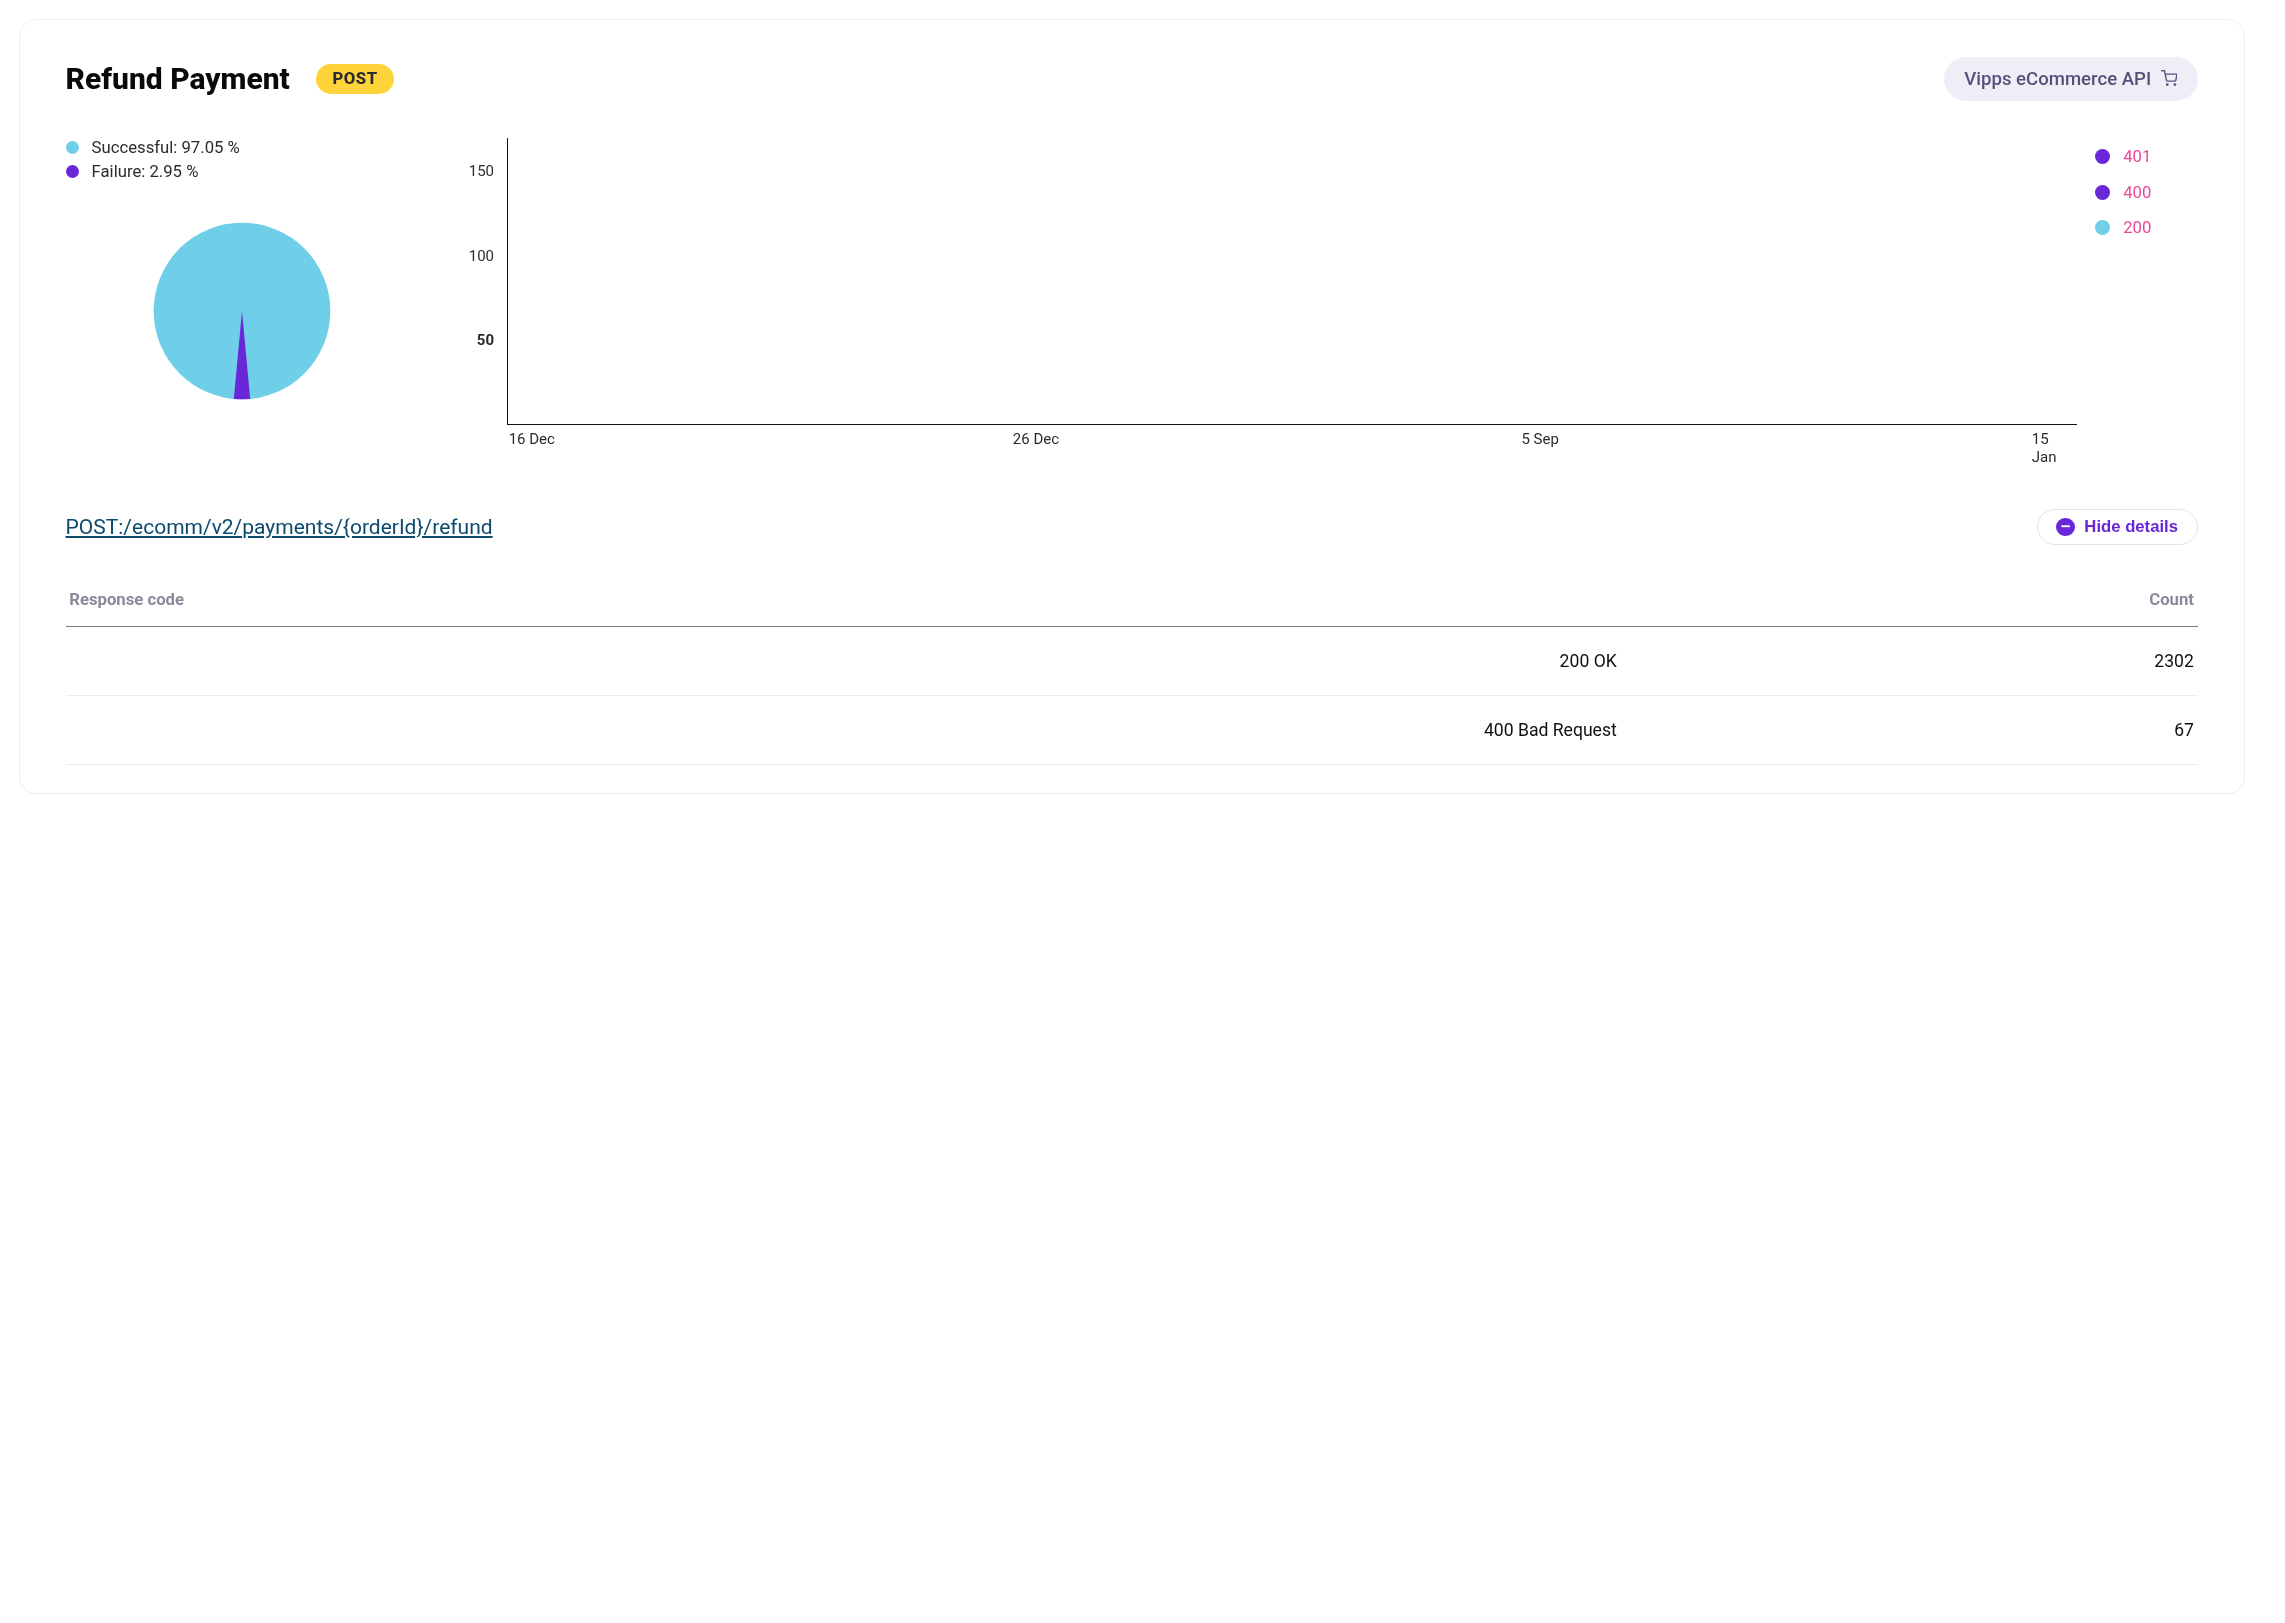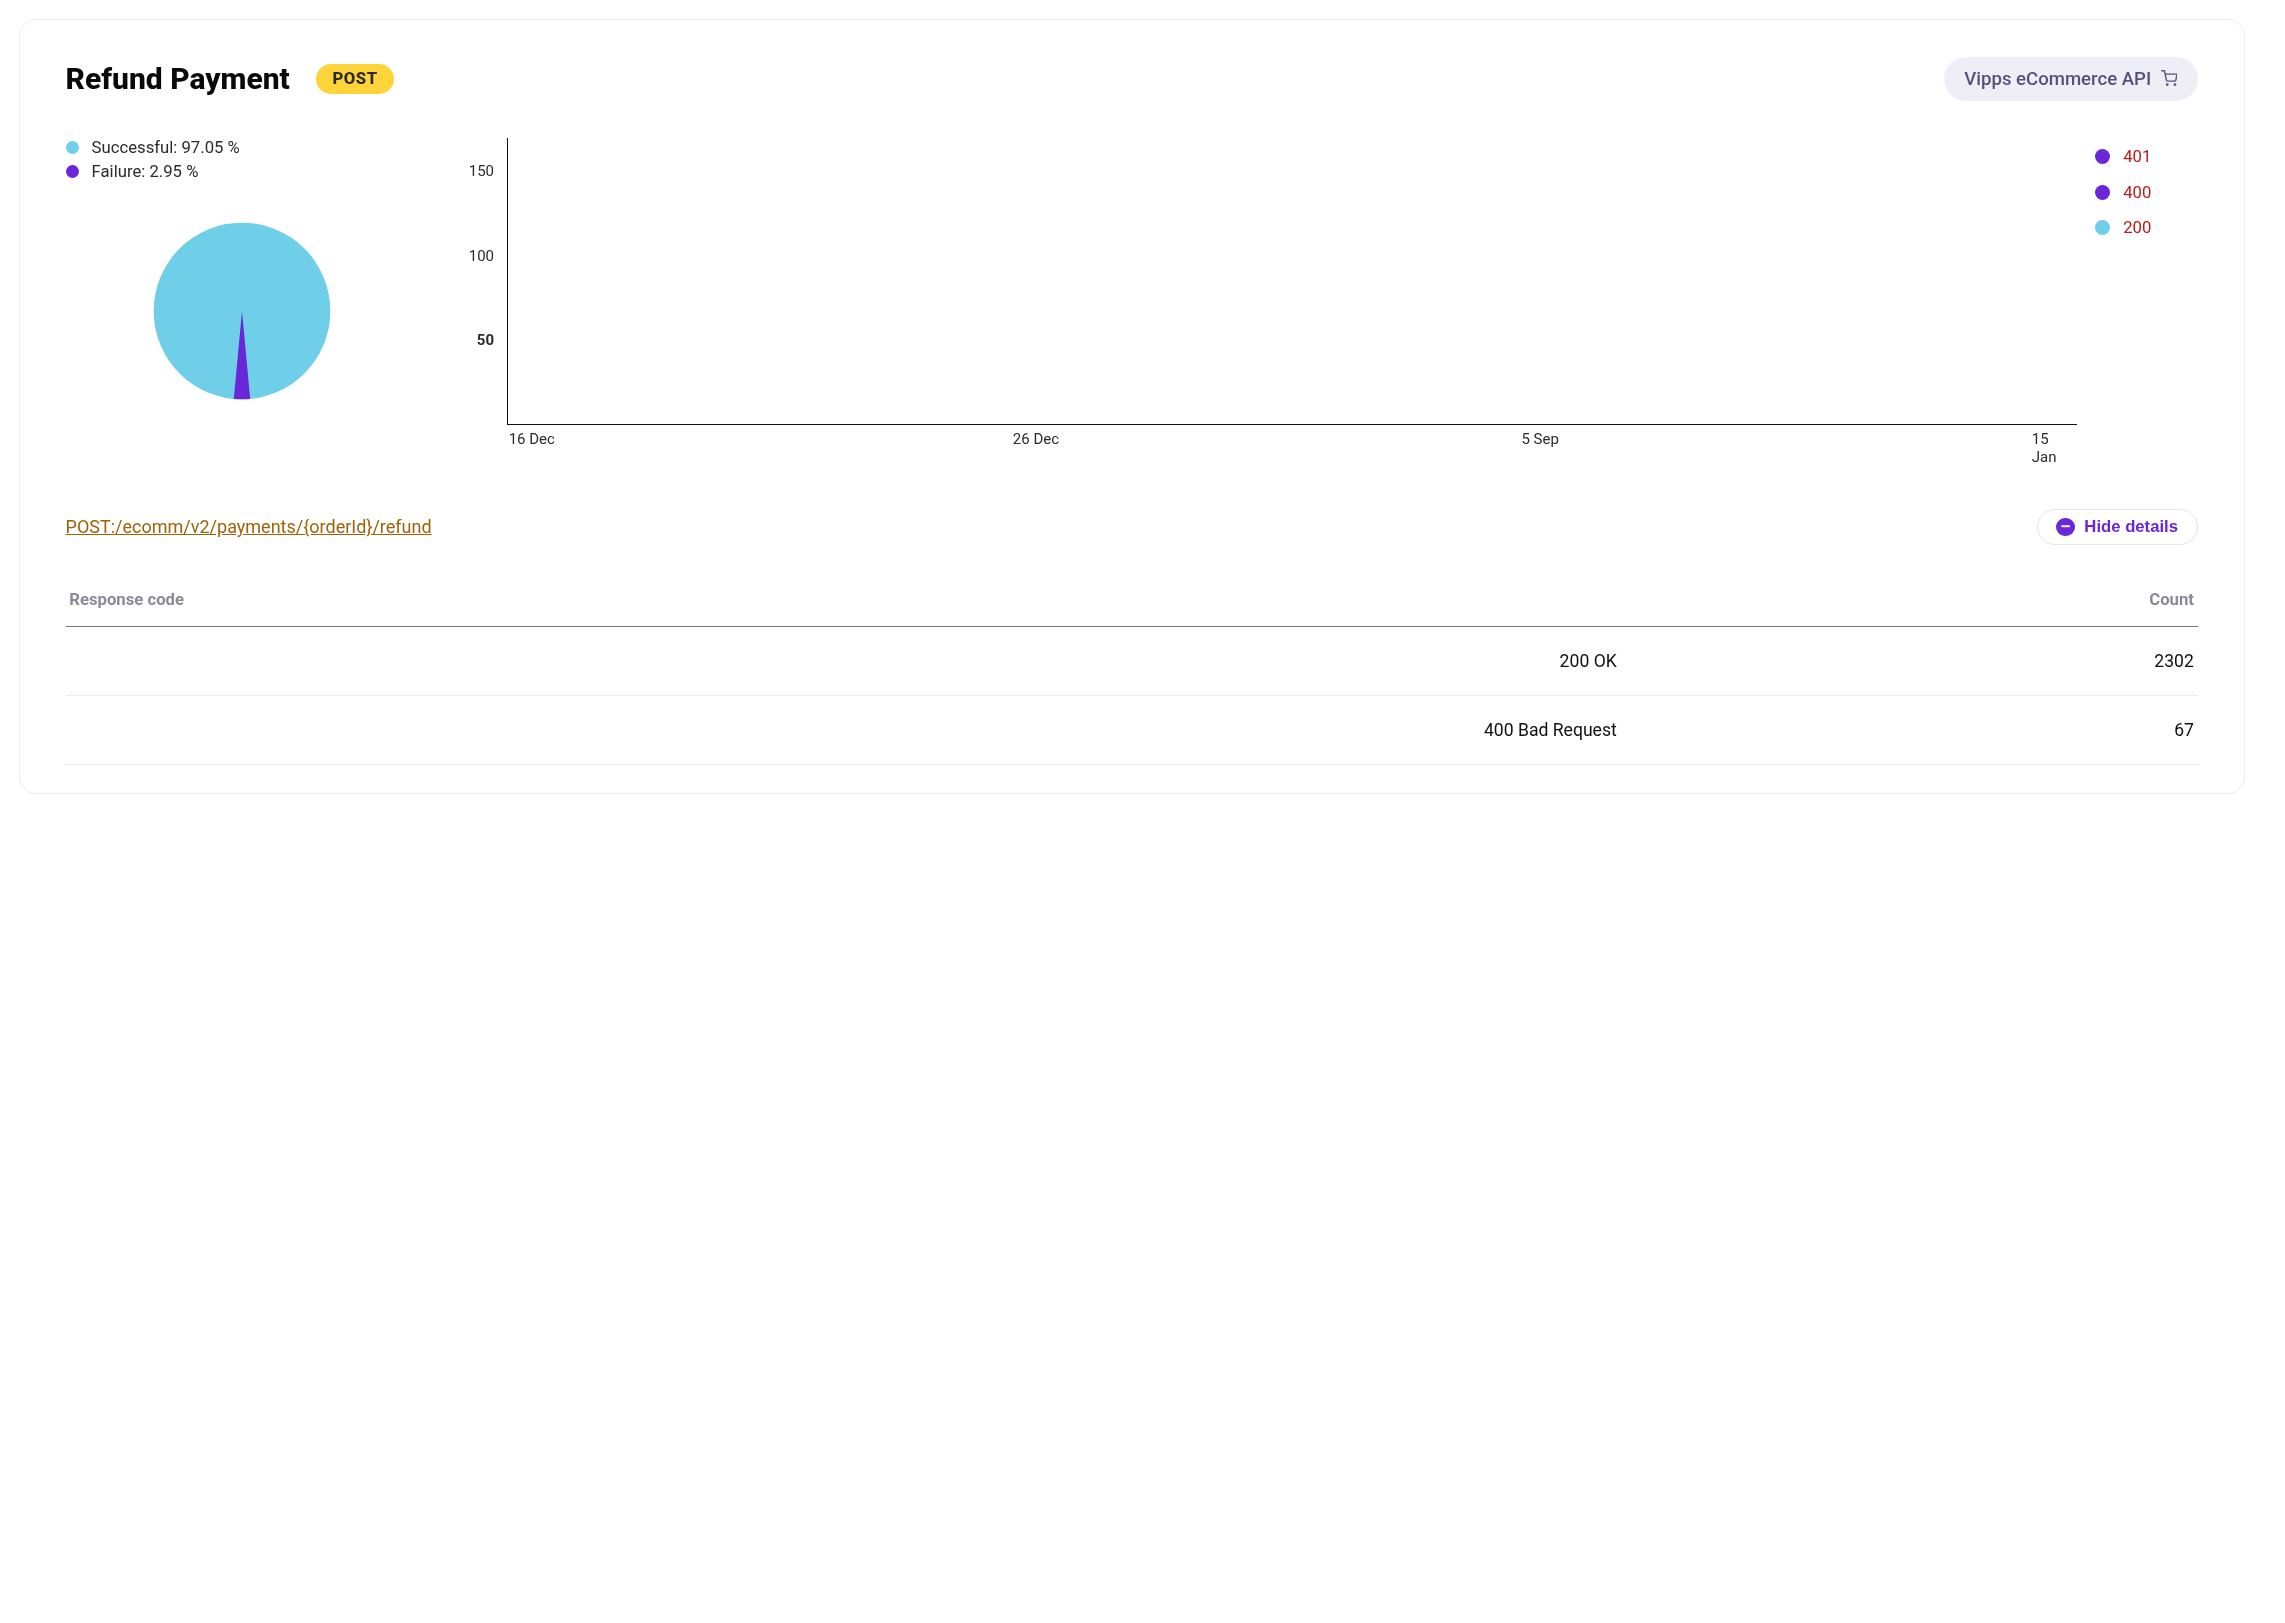--- a/index.html
+++ b/index.html
@@ -54,35 +54,35 @@
   }
   .pie-col { flex: 0 0 352px; }
   .legend-small { font-size: 16.7px; color: #2b2b2b; margin-bottom: 5.6px; display:flex; align-items:center; gap:13px;}
   .dot { width: 13px; height: 13px; border-radius: 50%; display:inline-block; }
   .dot-cyan { background:#6fcfe8; }
   .dot-purple { background:#6a26d9; }
   .pie-wrap { margin-top: 37px; display:flex; justify-content:center; }
   .bar-col { flex: 1; position: relative; display:flex; }
   .bar-chart-area { flex:1; position:relative; }
   .bar-legend { flex: 0 0 121px; padding-left: 18.6px; padding-top: 9.3px;}
-  .bar-legend-row { display:flex; align-items:center; gap:13px; font-size:16.7px; color:#b91c1c; margin-bottom:16.7px;}
+  .bar-legend-row { display:flex; align-items:center; gap:13px; font-size:16.7px; color:#ec4899; margin-bottom:16.7px;}
   .dot-lg { width:15px; height:15px; border-radius:50%; display:inline-block;}
   .y-axis { position:absolute; left:0; top:0; bottom:28px; width:45px; }
   .y-tick { position:absolute; right:5.6px; transform:translateY(50%); font-size:15px; color:#2b2b2b; text-align:right; width:100%;}
   .plot { position:absolute; left:52px; right:0; top:0; bottom:28px; border-left:1.9px solid #111; border-bottom:1.9px solid #111;}
   .bars { position:absolute; left:0; right:0; bottom:0; top:0; display:flex; align-items:flex-end; gap:1.9px; padding:0 3.7px;}
   .bar-slot { flex:1; display:flex; flex-direction:column; justify-content:flex-end; align-items:center;}
   .seg { width:100%; }
   .seg-200 { background:#6fcfe8;}
   .seg-400 { background:#6a26d9;}
   .seg-401 { background:#6a26d9;}
   .x-axis { position:absolute; left:52px; right:7px; bottom:0; height:28px;}
   .x-tick { position:absolute; top:5.6px; font-size:15px; color:#2b2b2b; transform:translateX(-50%);}
   .details-row { display:flex; justify-content:space-between; align-items:center; margin-bottom:9.3px;}
-  .endpoint-link { color:#a16207; font-size:18px; }
+  .endpoint-link { color:#0c4a6e; font-size:21px; }
   .hide-btn {
     border:0.9px solid #e4e2ef; border-radius:927px; background:#fff; color:#6a26d9;
     font-size:16.7px; font-weight:600; padding:7.4px 18.6px; display:inline-flex; align-items:center; gap:9.3px; cursor:pointer;
   }
   .minus-icon { width:18.6px; height:18.6px; border-radius:50%; background:#6a26d9; color:#fff; display:inline-flex; align-items:center; justify-content:center; font-weight:900; line-height:1;}
   table.resp { width:100%; border-collapse:collapse; margin-top:28px;}
   table.resp th { text-align:left; font-weight:700; color:#8a8a99; font-size:16.7px; padding:16.7px 3.7px; border-bottom:1.9px solid #7a7a85;}
   table.resp th.count { text-align:right;}
   table.resp td { padding:24px 3.7px; font-size:17.6px; color:#111; border-bottom:0.9px solid #eceaf1;text-align:right;}
   table.resp td.count { text-align:right; font-variant-numeric: tabular-nums;}

